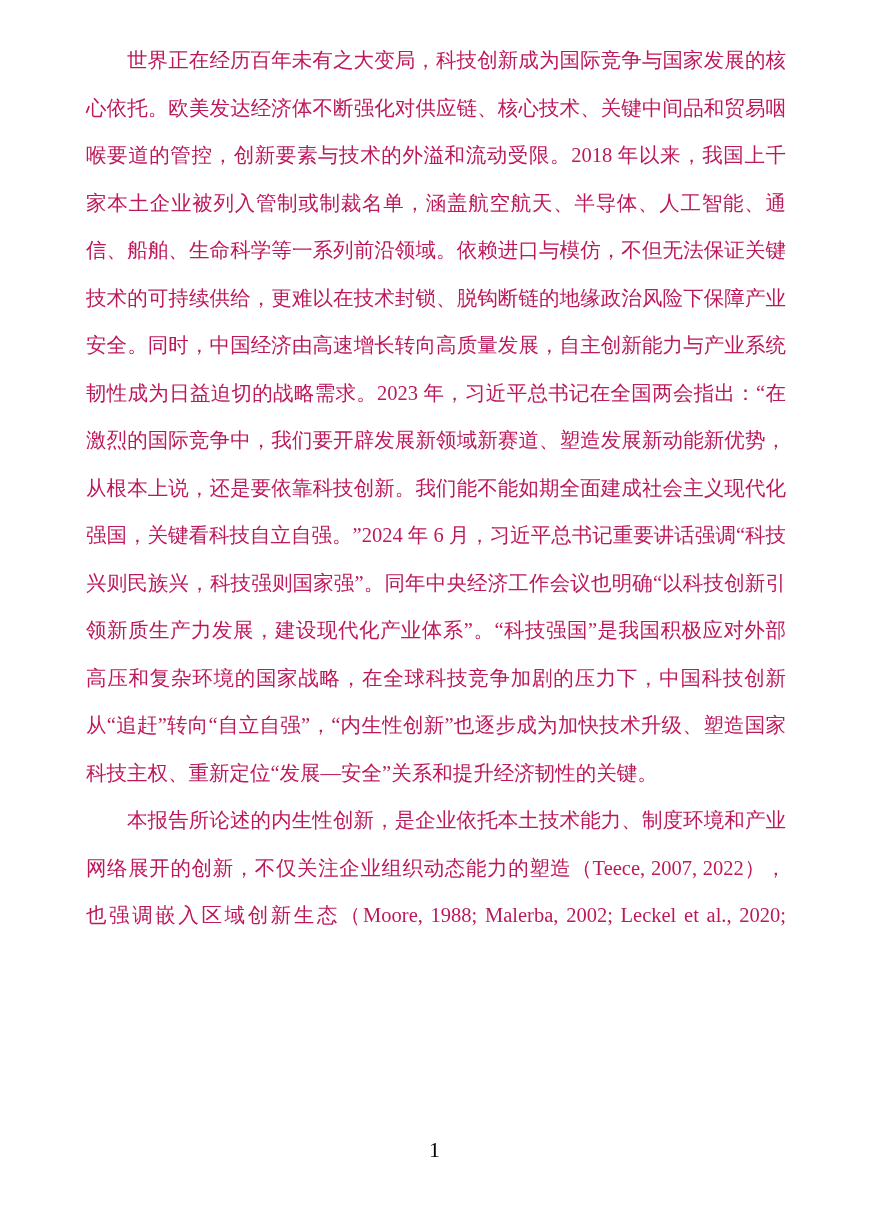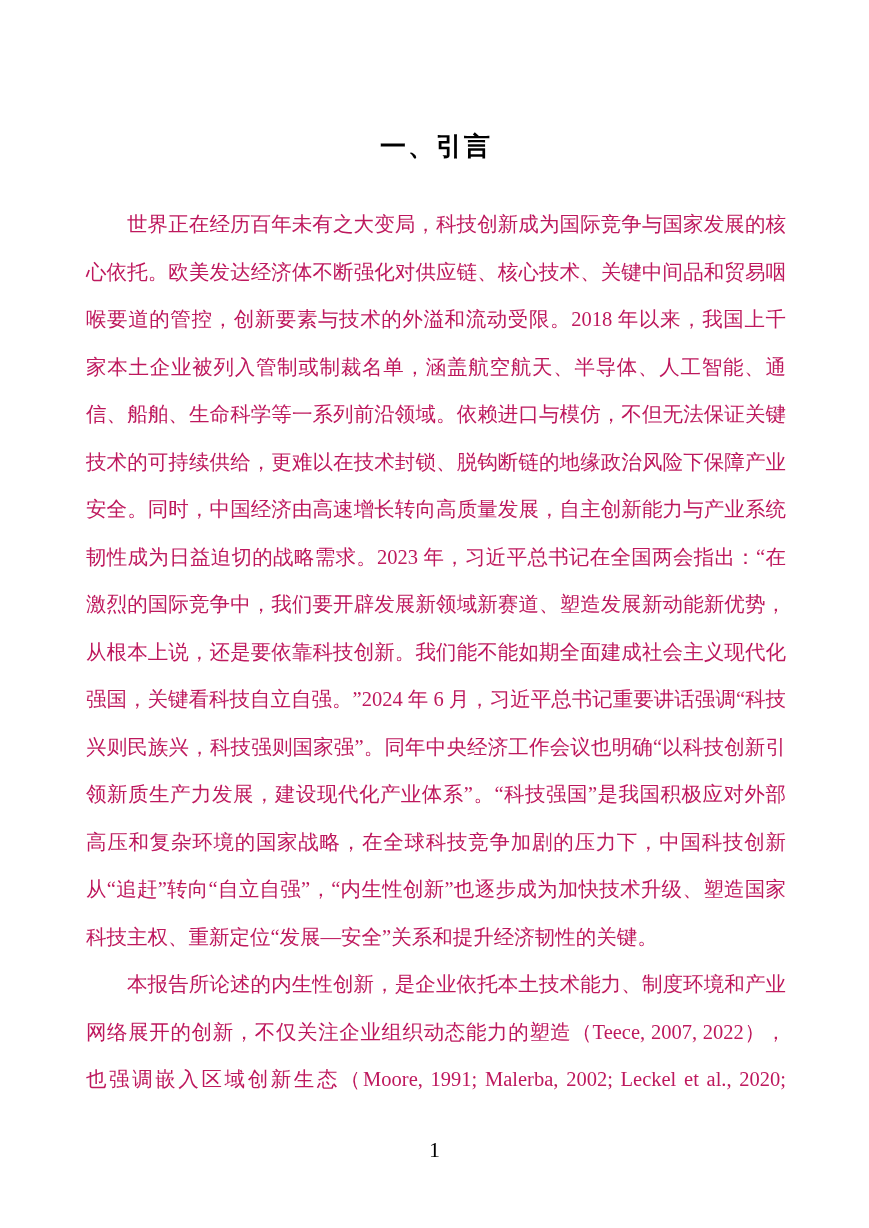--- a/index.html
+++ b/index.html
@@ -61,18 +61,17 @@
     line-height: 36px;
     font-family: "Liberation Serif", "DejaVu Serif", serif;
     color: #000000;
   }
 </style>
 </head>
 <body>
 
 <div class="page">
   <div class="content">
-    <h1 class="section-heading">一、引言</h1>
     <p class="body-para first">世界正在经历百年未有之大变局，科技创新成为国际竞争与国家发展的核心依托。欧美发达经济体不断强化对供应链、核心技术、关键中间品和贸易咽喉要道的管控，创新要素与技术的外溢和流动受限。2018 年以来，我国上千家本土企业被列入管制或制裁名单，涵盖航空航天、半导体、人工智能、通信、船舶、生命科学等一系列前沿领域。依赖进口与模仿，不但无法保证关键技术的可持续供给，更难以在技术封锁、脱钩断链的地缘政治风险下保障产业安全。同时，中国经济由高速增长转向高质量发展，自主创新能力与产业系统韧性成为日益迫切的战略需求。2023 年，习近平总书记在全国两会指出：“在激烈的国际竞争中，我们要开辟发展新领域新赛道、塑造发展新动能新优势，从根本上说，还是要依靠科技创新。我们能不能如期全面建成社会主义现代化强国，关键看科技自立自强。”2024 年 6 月，习近平总书记重要讲话强调“科技兴则民族兴，科技强则国家强”。同年中央经济工作会议也明确“以科技创新引领新质生产力发展，建设现代化产业体系”。“科技强国”是我国积极应对外部高压和复杂环境的国家战略，在全球科技竞争加剧的压力下，中国科技创新从“追赶”转向“自立自强”，“内生性创新”也逐步成为加快技术升级、塑造国家科技主权、重新定位“发展—安全”关系和提升经济韧性的关键。</p>
-    <p class="body-para continued">本报告所论述的内生性创新，是企业依托本土技术能力、制度环境和产业网络展开的创新，不仅关注企业组织动态能力的塑造（Teece, 2007, 2022），也强调嵌入区域创新生态（Moore, 1991; Malerba, 2002; Leckel et al., 2020;</p>
+    <p class="body-para continued">本报告所论述的内生性创新，是企业依托本土技术能力、制度环境和产业网络展开的创新，不仅关注企业组织动态能力的塑造（Teece, 2007, 2022），也强调嵌入区域创新生态（Moore, 1988; Malerba, 2002; Leckel et al., 2020;</p>
   </div>
   <div class="page-number">1</div>
 </div>
 
 </body></html>

